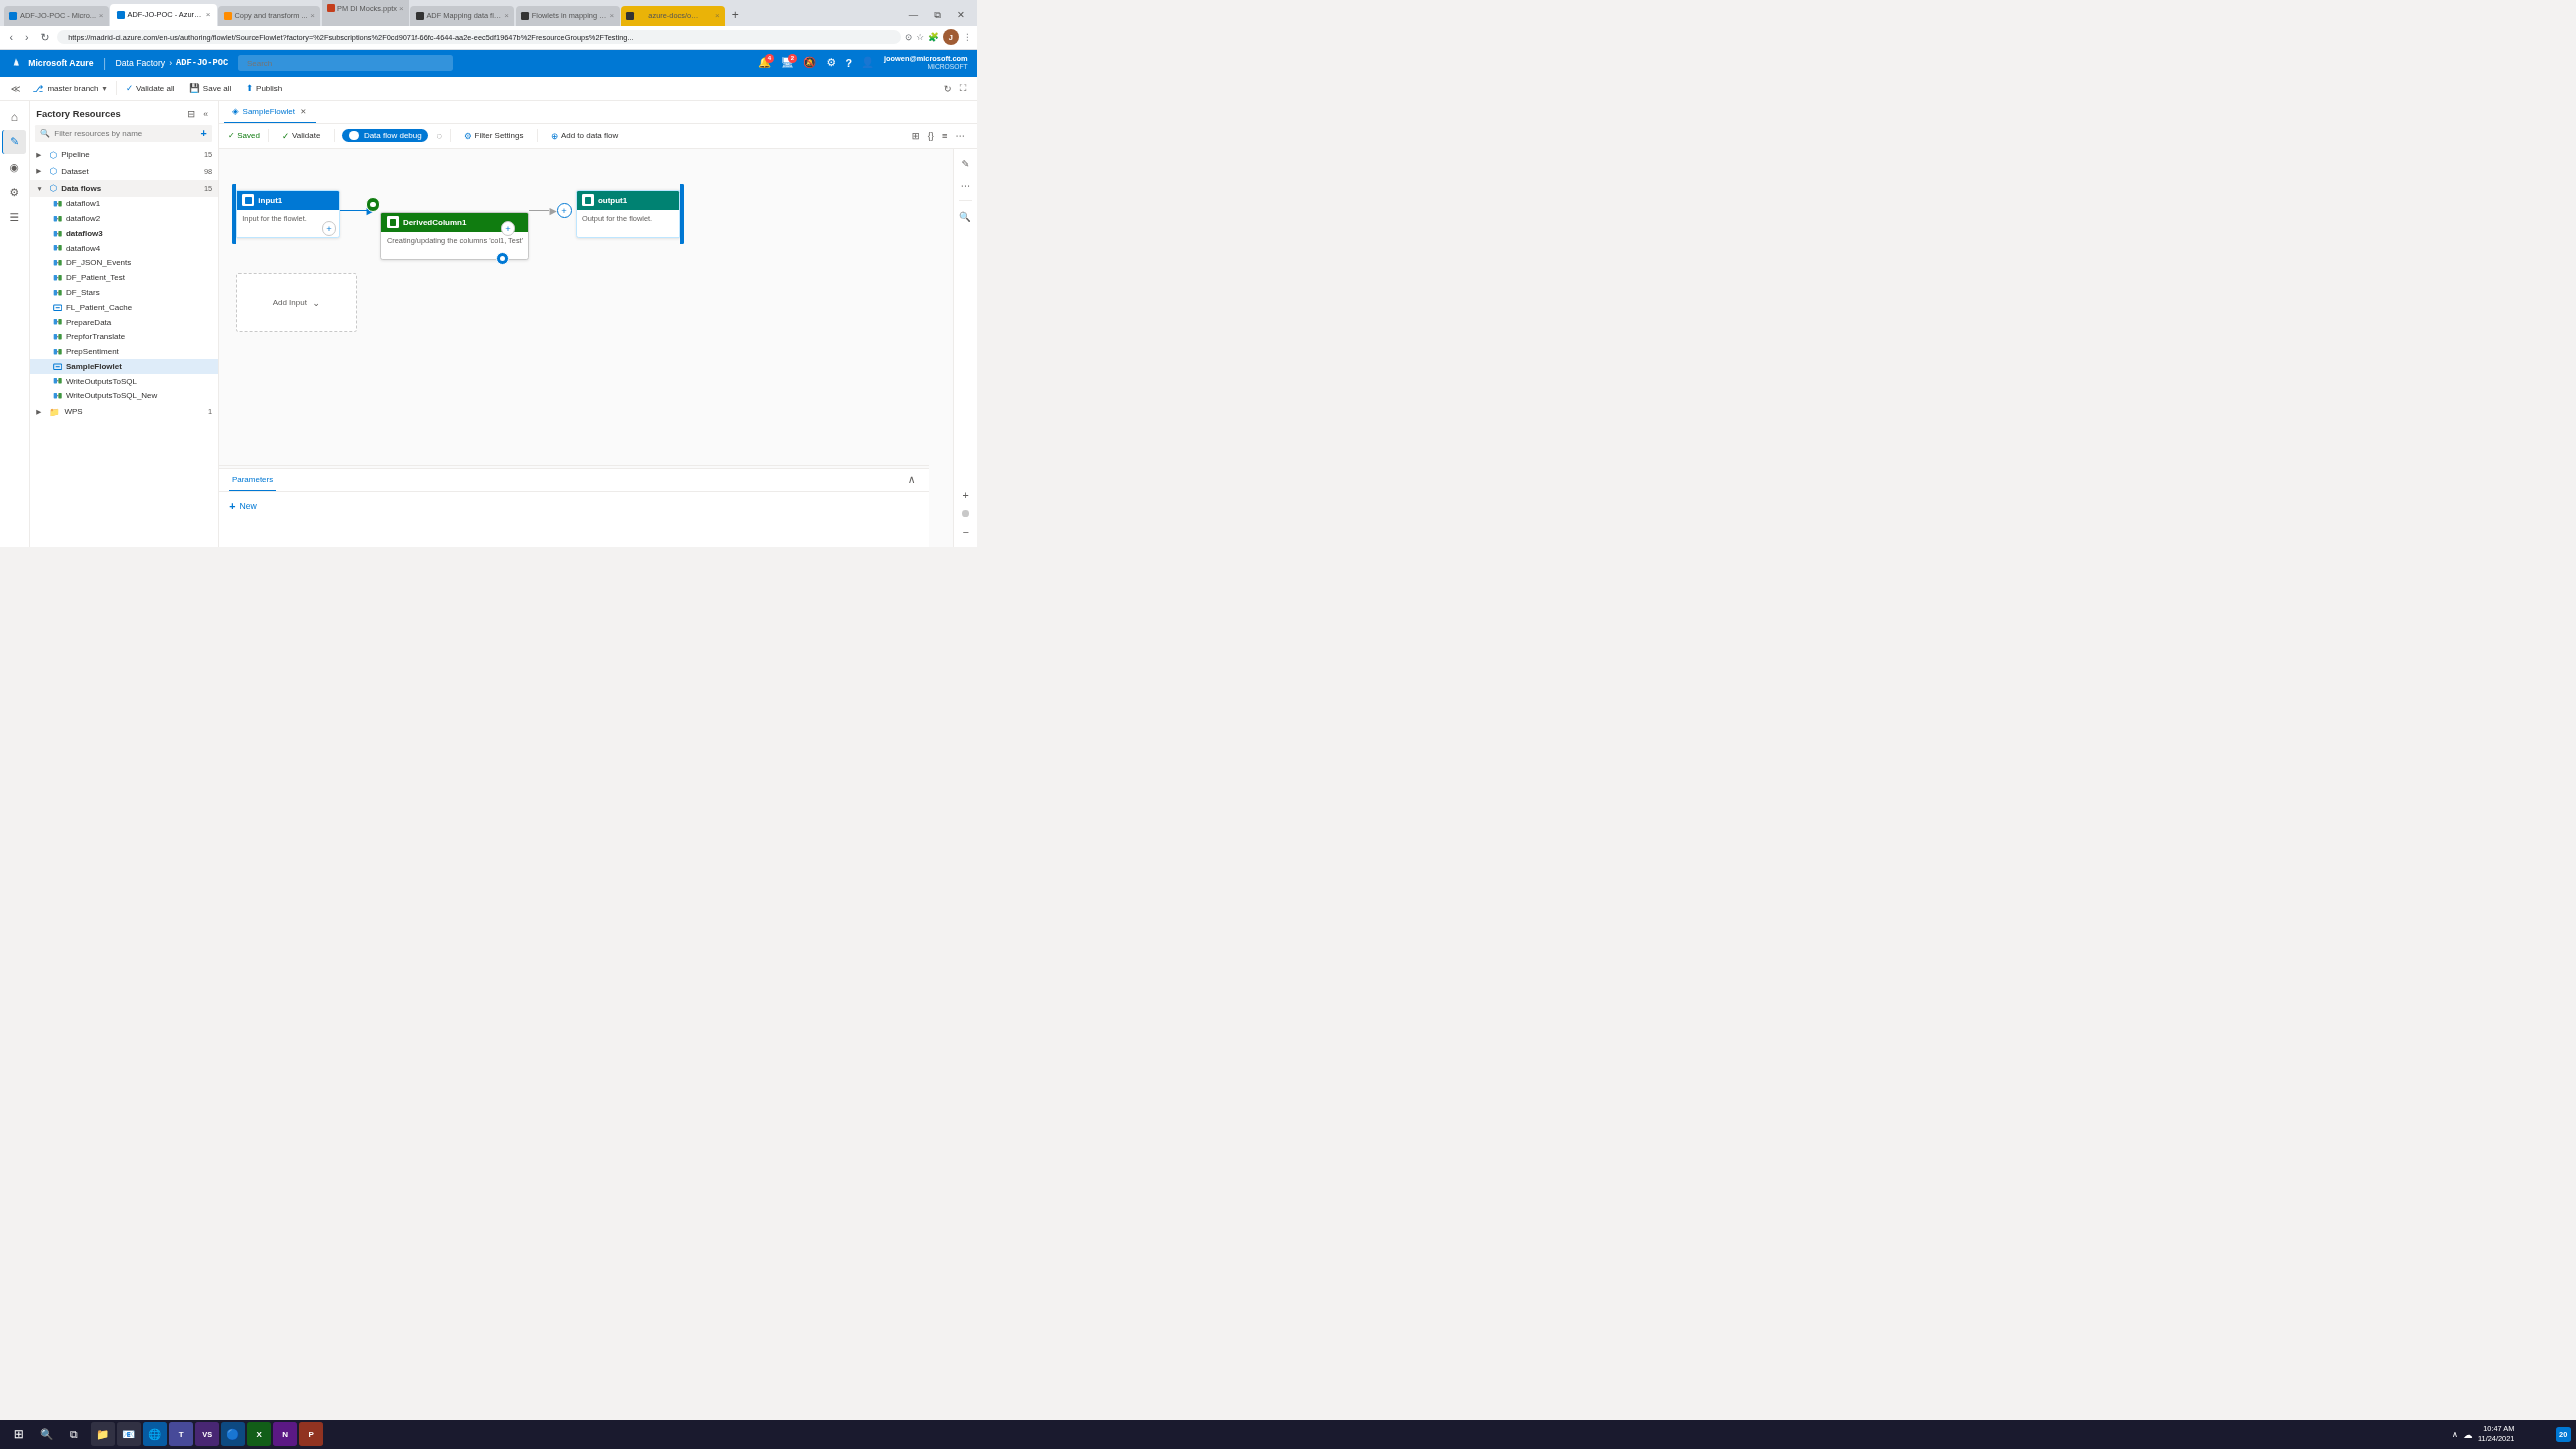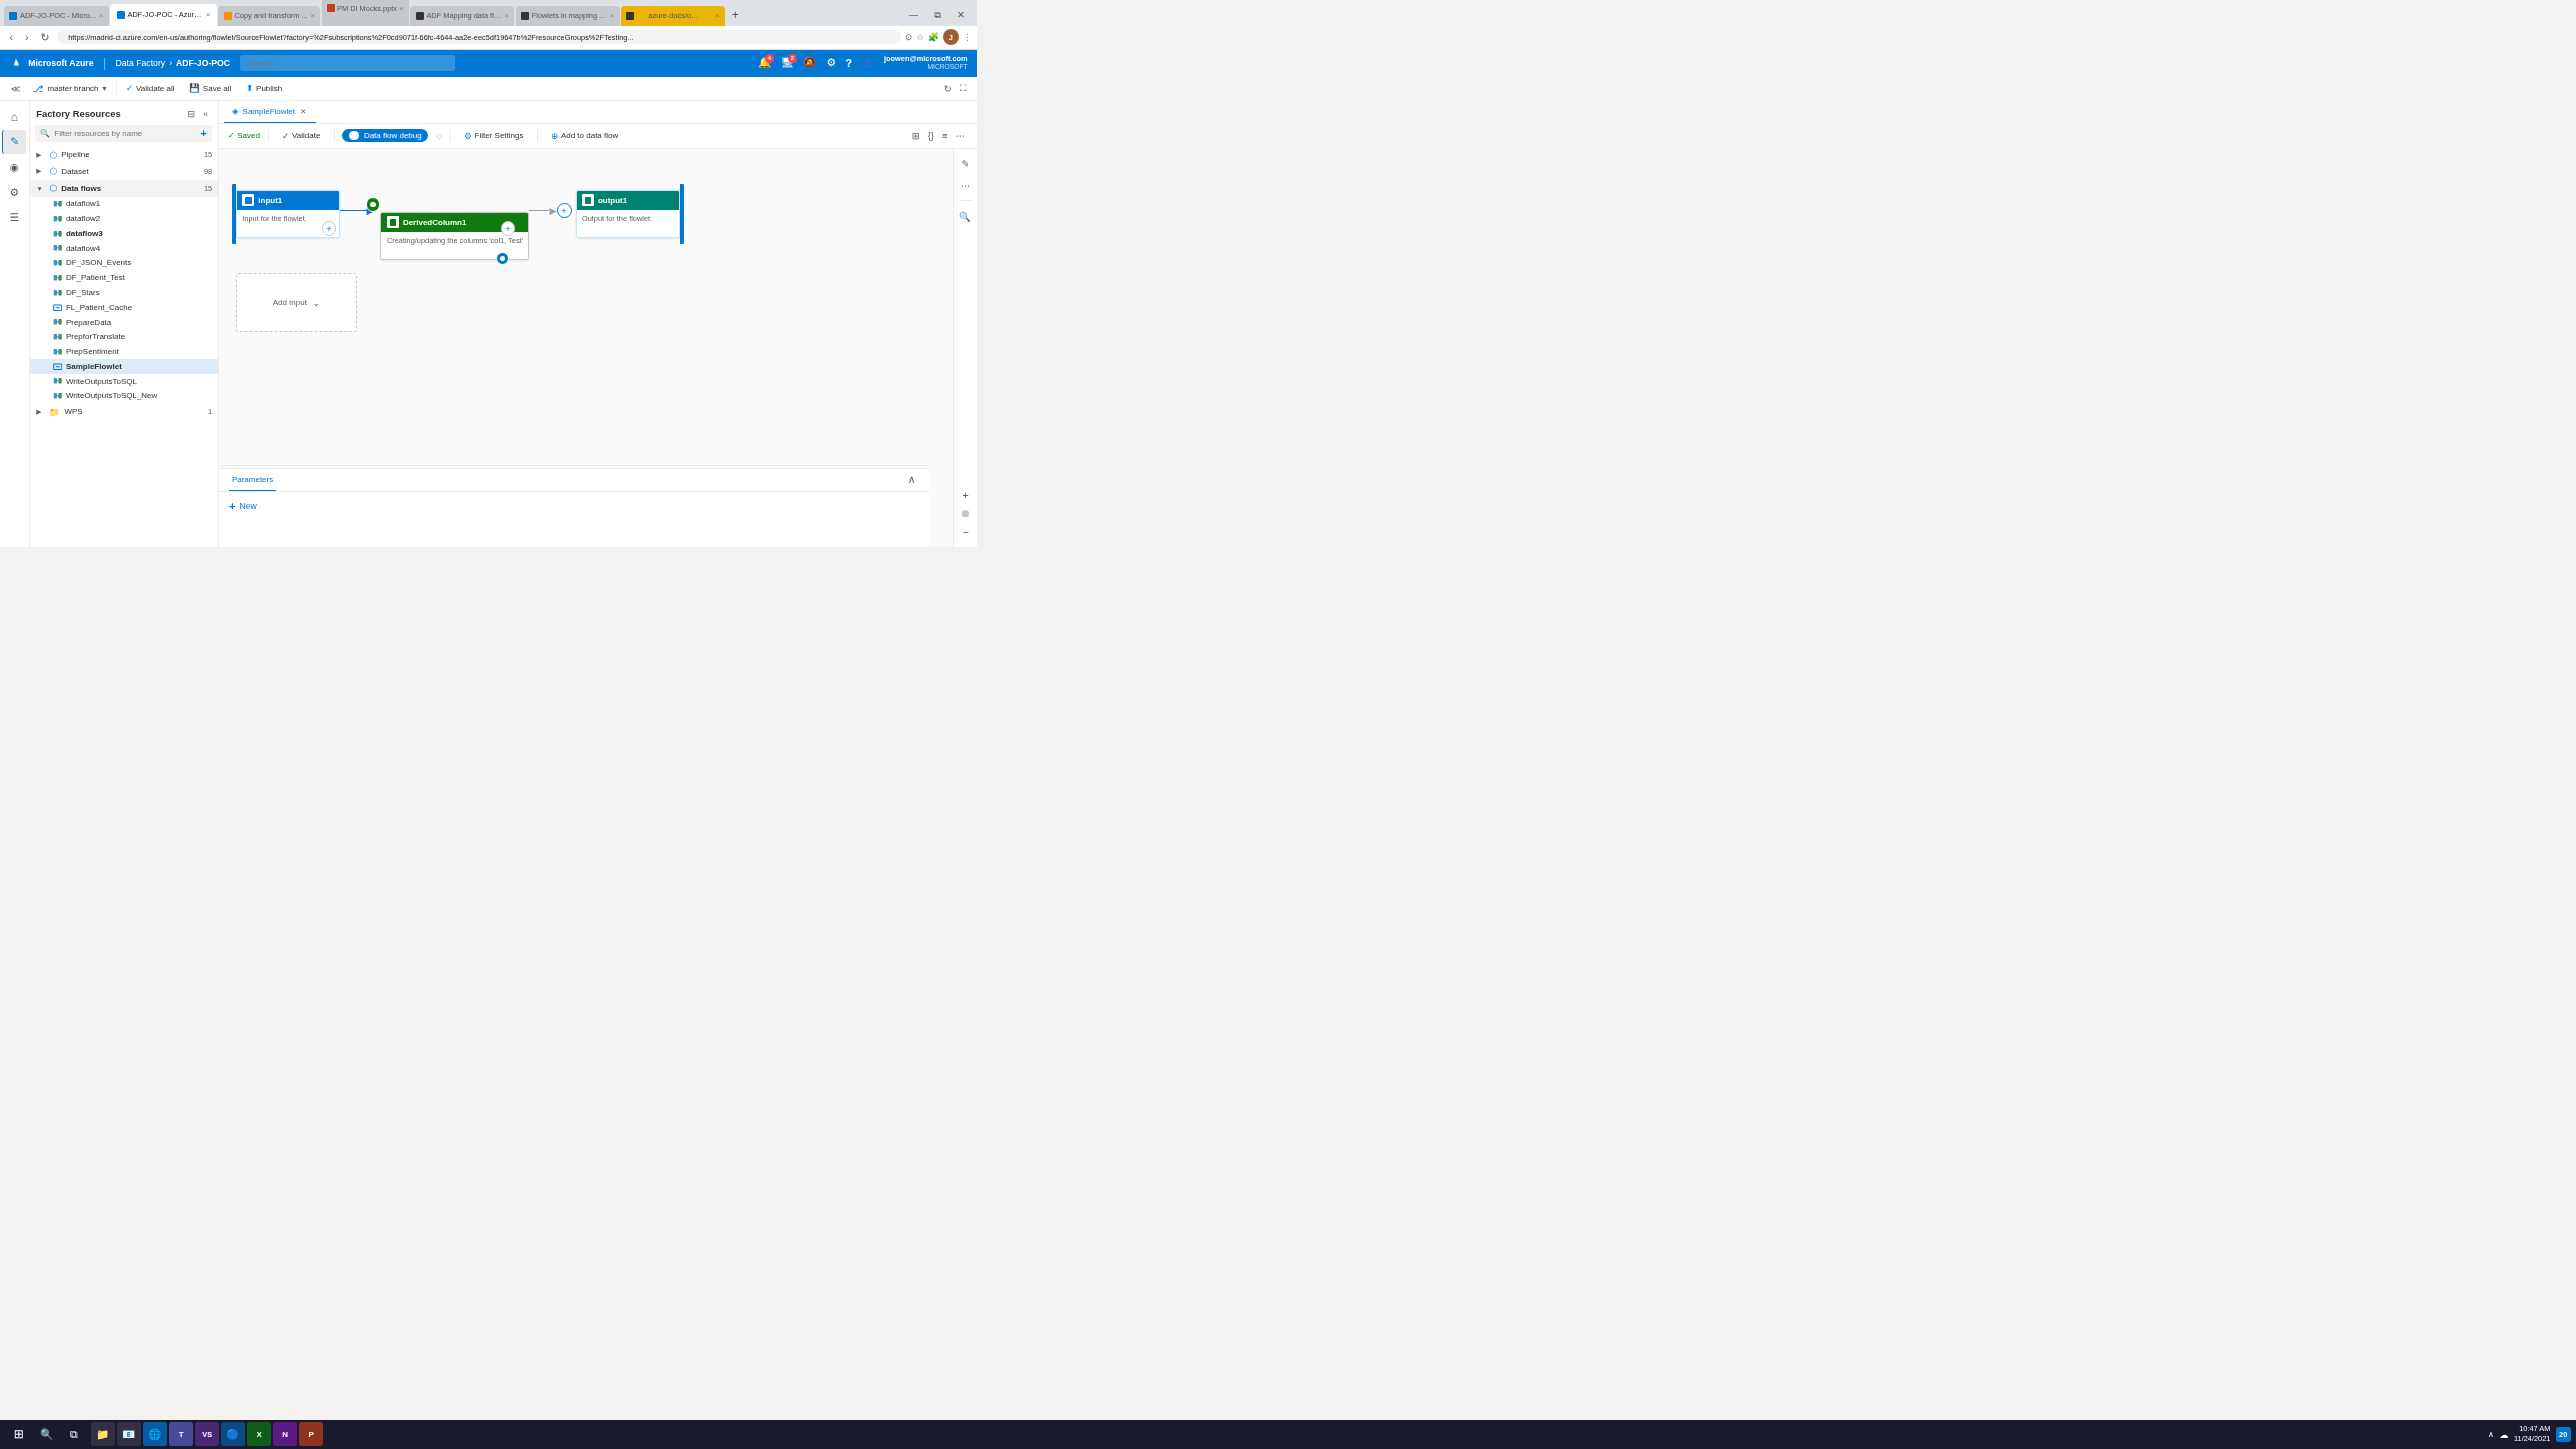--- a/index.html
+++ b/index.html
@@ -85,21 +85,21 @@
       <svg width="13.4" height="13.4" viewBox="0 0 96 96" fill="none" xmlns="http://www.w3.org/2000/svg">
         <path d="M33.5 68.5L50 16l20 52H33.5z" fill="rgba(255,255,255,0.9)"></path>
         <path d="M70 68.5H52l-5-16 15-20 8 36z" fill="rgba(255,255,255,0.6)"></path>
       </svg>
       <span style="font-size:8.7px; font-weight:600;">Microsoft Azure</span>
     </div>
     <div style="color:rgba(255,255,255,0.5); font-size:12px;">|</div>
     <div style="display:flex; align-items:center; gap:4px; color:white; font-size:8.7px;">
       <span style="cursor:pointer;">Data Factory</span>
       <span>›</span>
-      <span style="cursor:pointer; font-weight:600;">ADF-JO-POC</span>
+      <span style="cursor:pointer; font-weight:600;font-family:Liberation Mono, monospace;">ADF-JO-POC</span>
     </div>
     <input type="text" style="flex: 1 1 0%; max-width: 215px; background: rgba(255, 255, 255, 0.2); border: none; border-radius: 2.7px; padding: 3.4px 9.4px; color: white; font-size: 8px; outline: none;" placeholder="Search">
     <div style="margin-left:auto; display:flex; align-items:center; gap:9.4px; color:white;">
       <div style="position:relative; cursor:pointer; font-size:10.7px;">
         🔔
         <span style="position:absolute; top:-2.7px; right:-2.7px; background:#ff4444; color:white; border-radius:50%; width:9.4px; height:9.4px; font-size:6px; display:flex; align-items:center; justify-content:center; font-weight:600;">4</span>
       </div>
       <div style="position:relative; cursor:pointer; font-size:10.7px;">
         🖥
         <span style="position:absolute; top:-2.7px; right:-2.7px; background:#ff4444; color:white; border-radius:50%; width:9.4px; height:9.4px; font-size:6px; display:flex; align-items:center; justify-content:center; font-weight:600;">2</span>
@@ -485,18 +485,18 @@
     <button style="width:24px; height:24px; border-radius:2.7px; background:rgba(119,25,170,0.7); border:none; cursor:pointer; color:white; font-size:8px; font-weight:700;">N</button>
     <button style="width:24px; height:24px; border-radius:2.7px; background:rgba(196,62,28,0.7); border:none; cursor:pointer; color:white; font-size:8px; font-weight:700;">P</button>
   </div>
   <div style="margin-left:auto; display:flex; align-items:center; gap:5.4px; color:white; font-size:7.4px;">
     <span style="cursor:pointer; font-size:8px;">∧</span>
     <span style="cursor:pointer; font-size:9.4px;">☁</span>
     <div style="text-align:right; line-height:1.4;">
       <div>10:47 AM</div>
       <div>11/24/2021</div>
     </div>
-    <div style="width:14.8px; height:14.8px; background:#0078d4; border-radius:2.7px; display:flex; align-items:center; justify-content:center; cursor:pointer; font-size:7.4px; font-weight:600;">
+    <div style="width:14.8px; height:14.8px; background:#0078d4; border-radius:2.7px; display:flex; align-items:center; justify-content:center; cursor:pointer; font-size:7.4px; font-weight:600;margin-left:36px;">
       <span>20</span>
     </div>
   </div>
 </div>
 
 
 </body></html>

